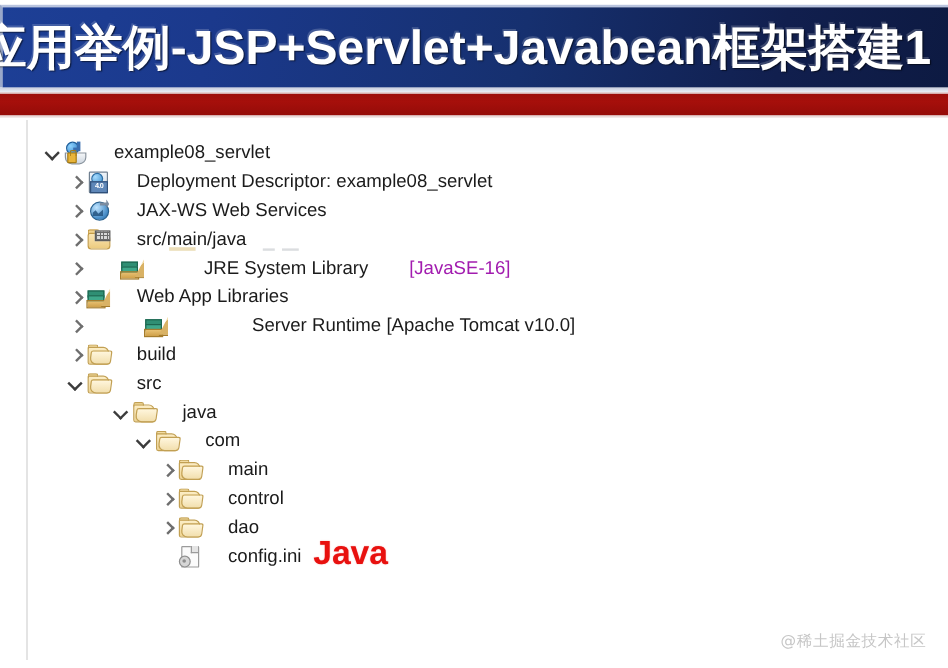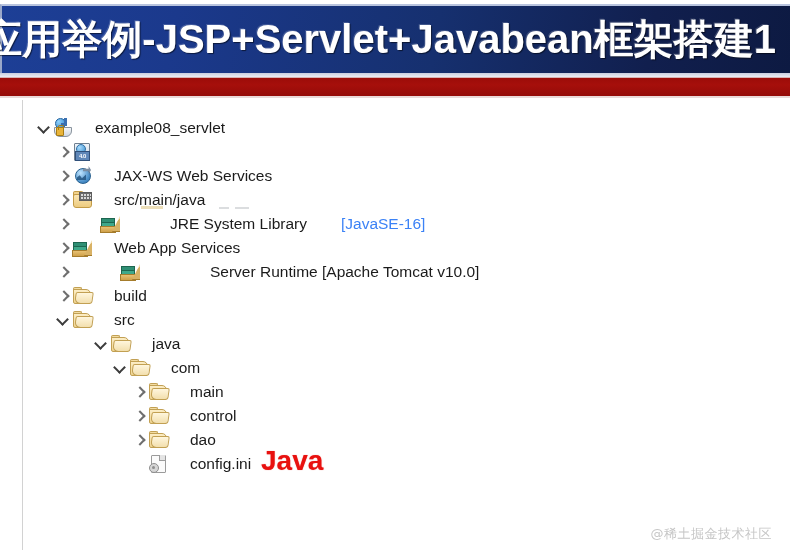--- a/index.html
+++ b/index.html
@@ -76,21 +76,21 @@
   }
   .tw.down::before{
     content:"";position:absolute;left:3px;top:7px;
     width:7px;height:7px;border-right:2px solid #3c3c3c;border-bottom:2px solid #3c3c3c;
     transform:rotate(45deg);
   }
   .ico{
     width:20px;min-width:20px;height:20px;position:relative;margin-right:5px;
   }
   .lbl{padding-bottom:1px;margin-left:17px;}
-  .dim{color:#3b82f6;}
+  .dim{color:#a21caf;}
 
   
   .i-proj .g{position:absolute;left:2px;top:0px;width:9px;height:9px;border-radius:50%;
     background:radial-gradient(circle at 30% 30%,#8fd3ff,#2f7fc4);border:1px solid #1e5f9c;}
   .i-proj .j{position:absolute;left:11px;top:0px;width:3px;height:8px;background:#3a6fb0;}
   .i-proj .j::after{content:"";position:absolute;left:-3px;top:5px;width:5px;height:3px;background:#3a6fb0;}
   .i-proj .base{position:absolute;left:1px;top:9px;width:16px;height:8px;
     background:linear-gradient(#f4f6f8,#cfd7e0);border:1px solid #8a949e;border-radius:0 0 6px 6px;}
   .i-proj .lk{position:absolute;left:3px;top:9px;width:6px;height:7px;background:#e8b43a;border:1px solid #a87c13;border-radius:1px;}
   .i-proj .lk::before{content:"";position:absolute;left:1px;top:-3px;width:4px;height:4px;border:1px solid #a87c13;border-bottom:none;border-radius:2px 2px 0 0;}
@@ -197,20 +197,21 @@
         </span>
         <span class="lbl">example08_servlet</span>
       </div>
       <div class="row" style="padding-left: 32px; top: 0px;">
         <span class="tw right"></span>
         <span class="ico i-dd">
           <span class="pg"></span>
           <span class="glb"></span>
           <span class="bd">4.0</span>
         </span>
+        <span class="lbl">Deployment Descriptor: example08_servlet</span>
       </div>
       <div class="row" style="padding-left: 32px; top: 0px;">
         <span class="tw right"></span>
         <span class="ico i-jax">
           <span class="g"></span>
           <span class="m"></span>
           <span class="ar"></span>
         </span>
         <span class="lbl">JAX-WS Web Services</span>
       </div>
@@ -235,21 +236,21 @@
         <span class="dim" style="margin-left: 6px;">[JavaSE-16]</span>
       </div>
       <div class="row" style="padding-left: 32px; top: 0px;">
         <span class="tw right"></span>
         <span class="ico i-lib">
           <span class="b1"></span>
           <span class="b2"></span>
           <span class="b3"></span>
           <span class="br"></span>
         </span>
-        <span class="lbl">Web App Services</span>
+        <span class="lbl">Web App Libraries</span>
       </div>
       <div class="row" style="padding-left: 32px; top: 0px; gap: 48px;">
         <span class="tw right"></span>
         <span class="ico i-lib">
           <span class="b1"></span>
           <span class="b2"></span>
           <span class="b3"></span>
           <span class="br"></span>
         </span>
         <span class="lbl">Server Runtime [Apache Tomcat v10.0]</span>

